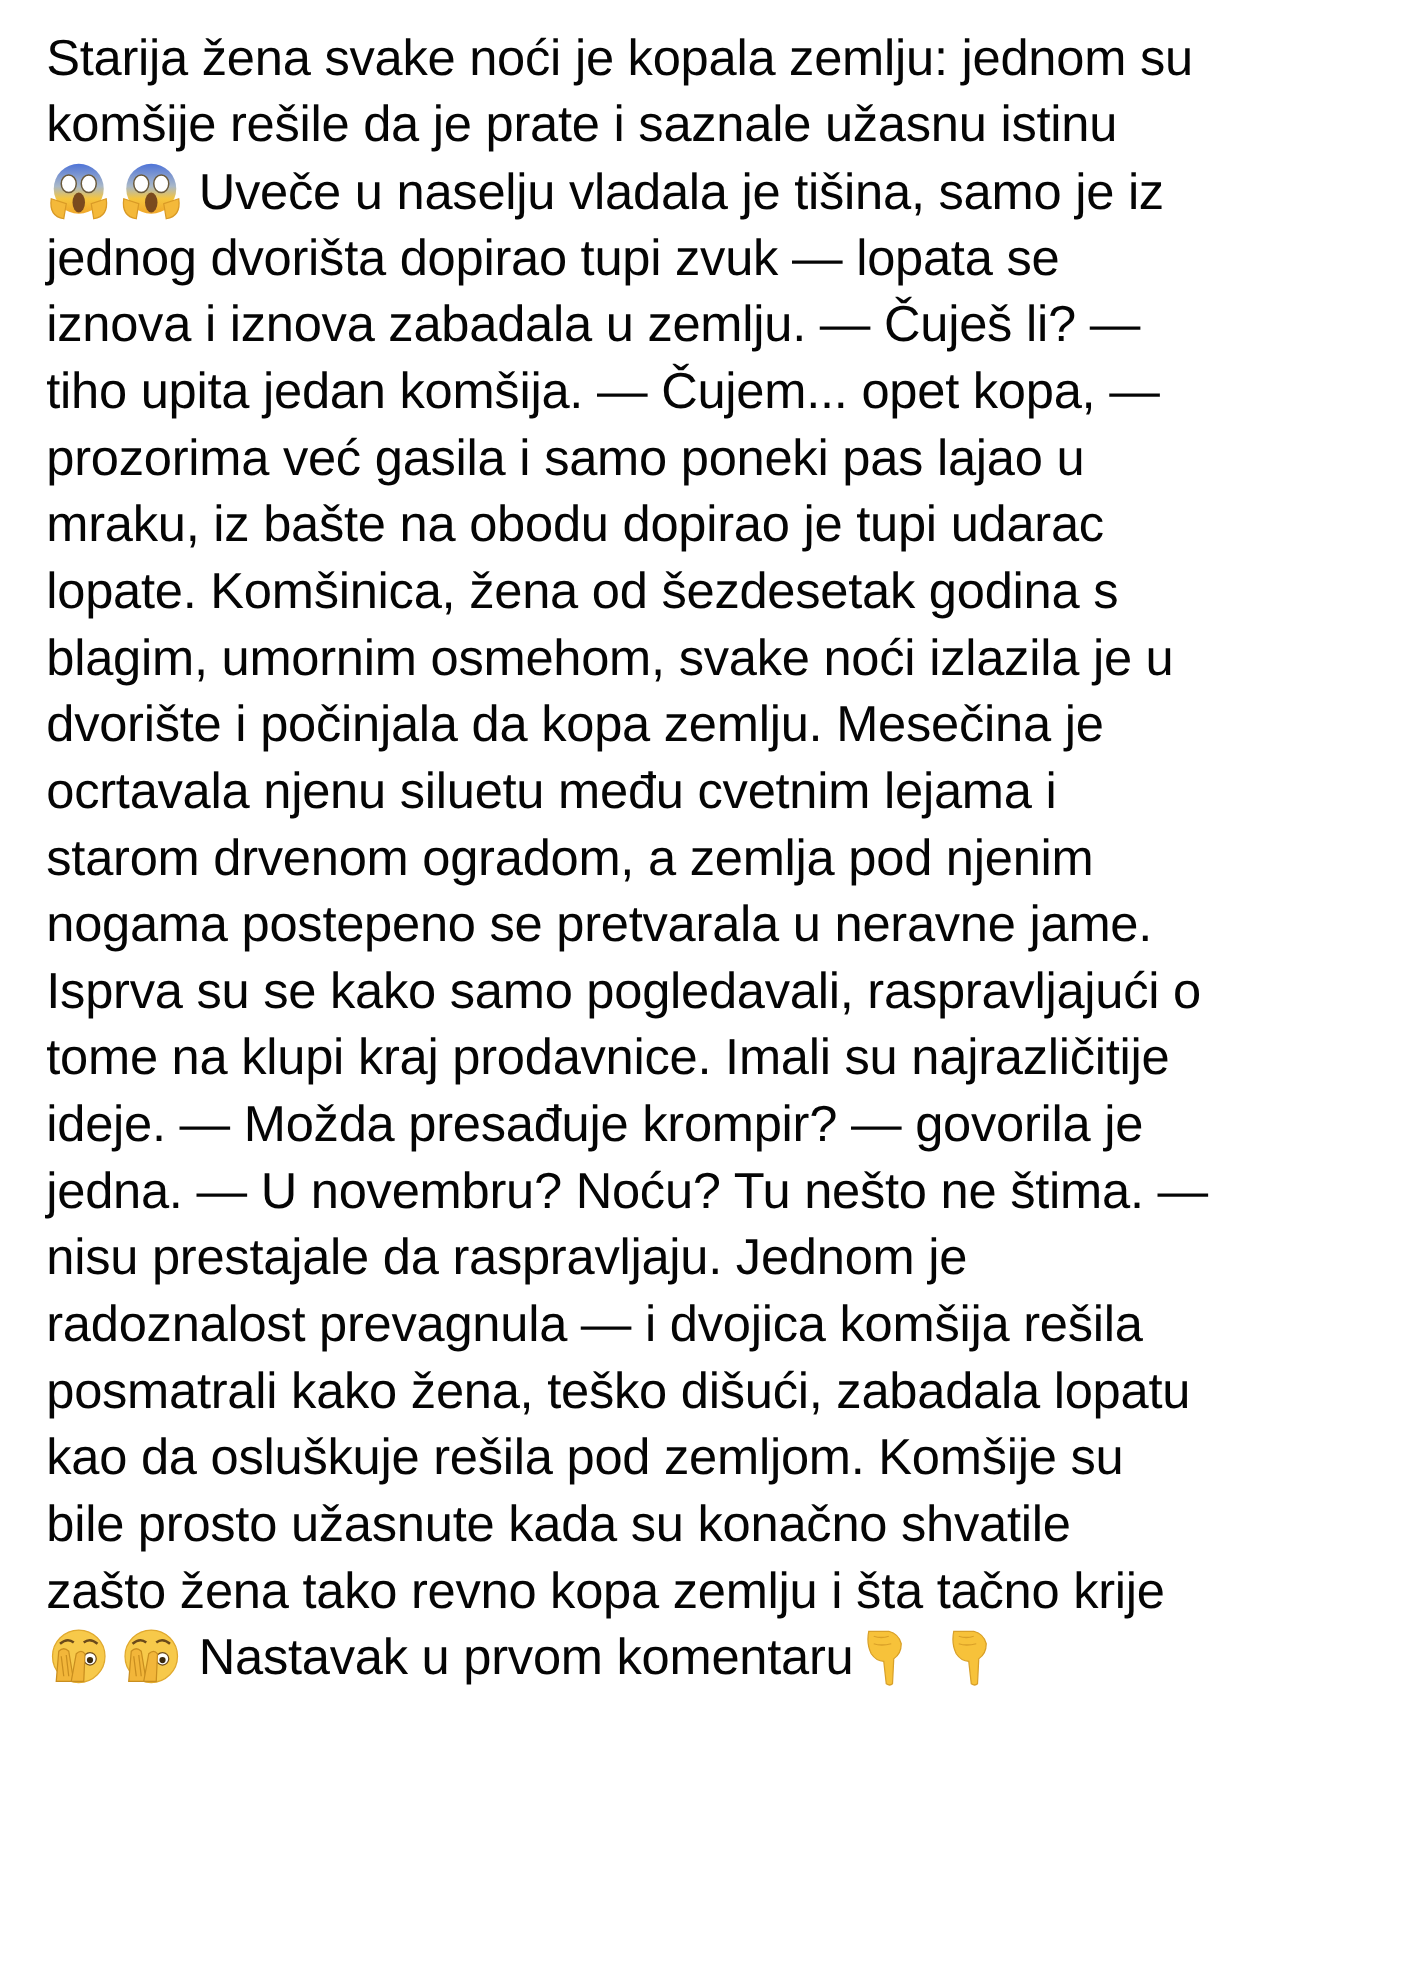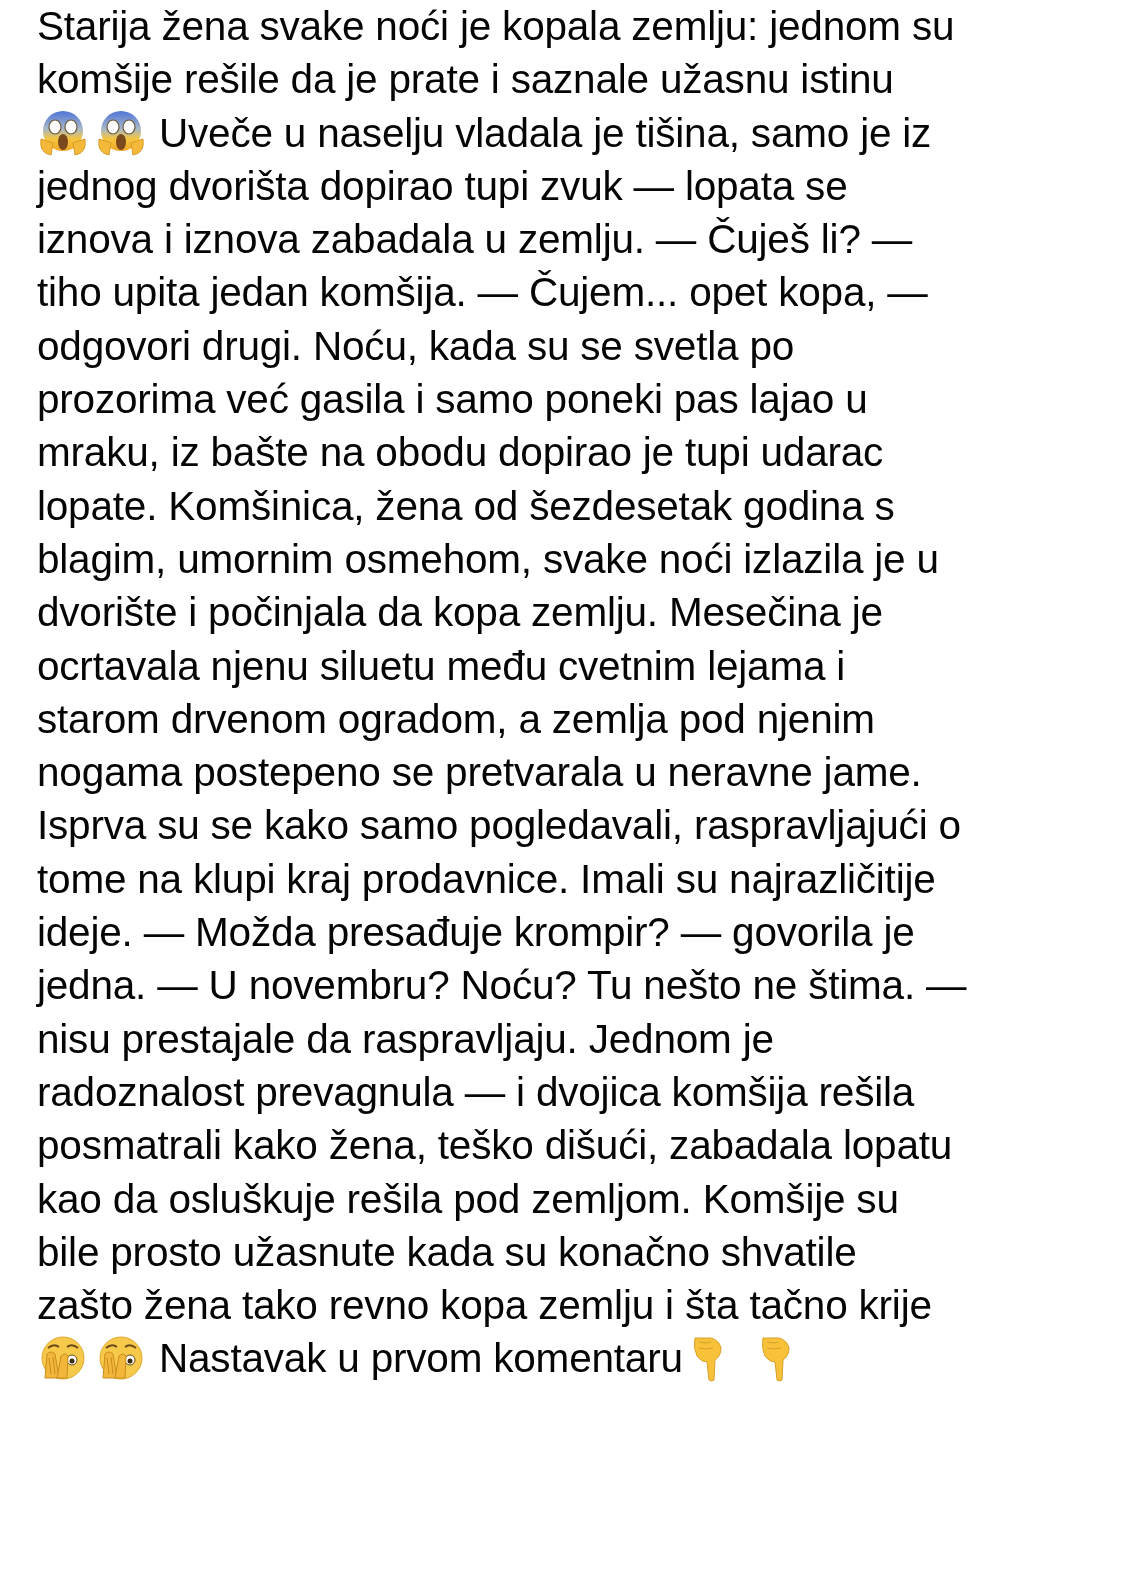--- a/index.html
+++ b/index.html
@@ -9,21 +9,21 @@
     }
     body {
       width: 1125px;
       height: 1590px;
       overflow: hidden;
       position: relative;
     }
     .post {
       position: absolute;
       left: 37px;
-      top: 0;
+      top: 20px;
       width: 1080px;
       color: #050505;
       font-family: "Liberation Sans", sans-serif;
       font-size: 40.5px;
       line-height: 53.3px;
       letter-spacing: -0.2px;
     }
     .line {
       display: block;
       white-space: nowrap;
@@ -77,21 +77,20 @@
         <ellipse cx="26" cy="33" rx="5" ry="8" fill="#7a4a1e"></ellipse>
         <path d="M4 30 Q2 44 14 46 L16 34 Z" fill="#f4b93a" stroke="#d99a26" stroke-width="1"></path>
         <path d="M48 30 Q50 44 38 46 L36 34 Z" fill="#f4b93a" stroke="#d99a26" stroke-width="1"></path>
       </svg>
     </span><span class="gap"></span><span>Uveče u naselju vladala je tišina, samo je iz</span>
   </span>
 
   <span class="line">jednog dvorišta dopirao tupi zvuk — lopata se</span>
   <span class="line">iznova i iznova zabadala u zemlju. — Čuješ li? —</span>
   <span class="line">tiho upita jedan komšija. — Čujem... opet kopa, —</span>
-  <span class="line">odgovori drugi. Noću, kada su se svetla po</span>
   <span class="line">prozorima već gasila i samo poneki pas lajao u</span>
   <span class="line">mraku, iz bašte na obodu dopirao je tupi udarac</span>
   <span class="line">lopate. Komšinica, žena od šezdesetak godina s</span>
   <span class="line">blagim, umornim osmehom, svake noći izlazila je u</span>
   <span class="line">dvorište i počinjala da kopa zemlju. Mesečina je</span>
   <span class="line">ocrtavala njenu siluetu među cvetnim lejama i</span>
   <span class="line">starom drvenom ogradom, a zemlja pod njenim</span>
   <span class="line">nogama postepeno se pretvarala u neravne jame.</span>
   <span class="line">Isprva su se kako samo pogledavali, raspravljajući o</span>
   <span class="line">tome na klupi kraj prodavnice. Imali su najrazličitije</span>

